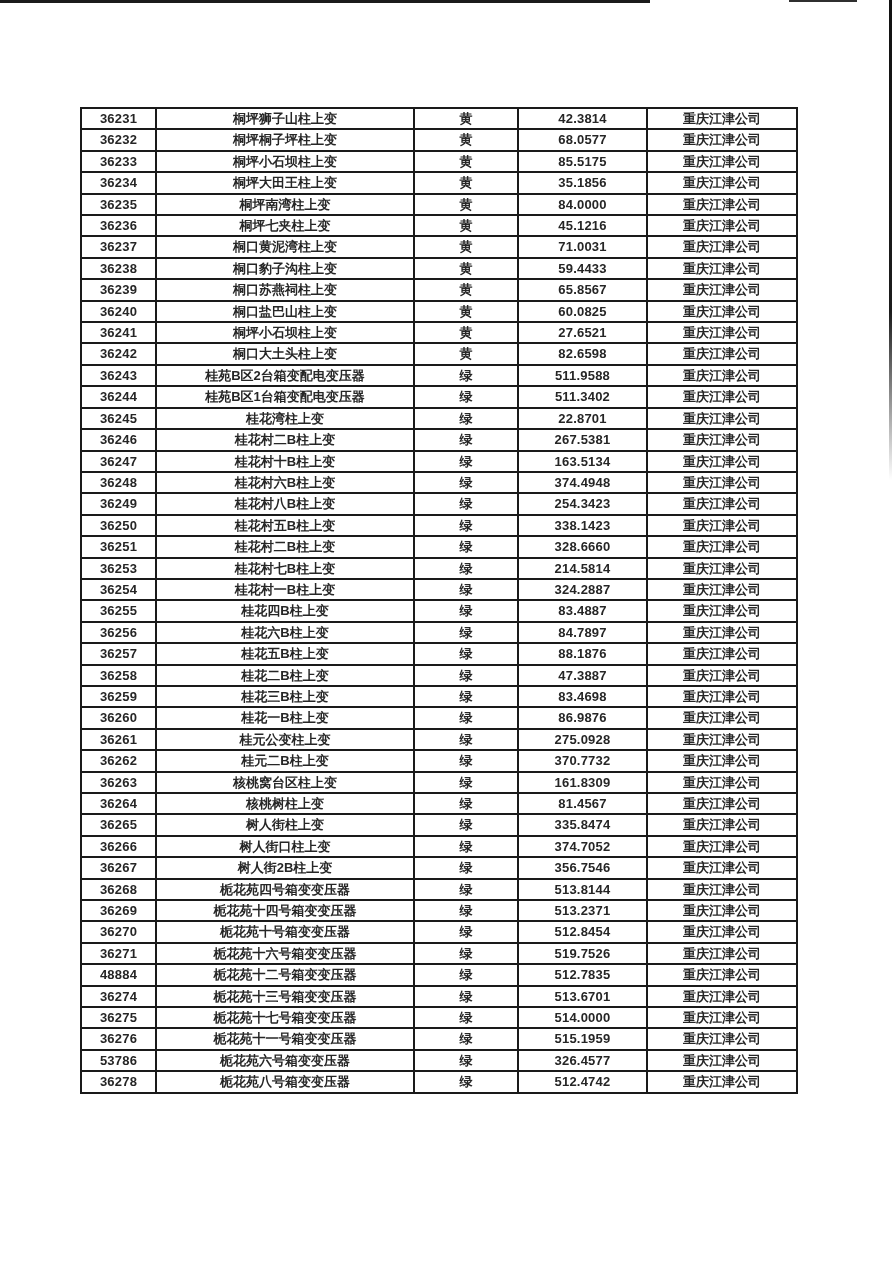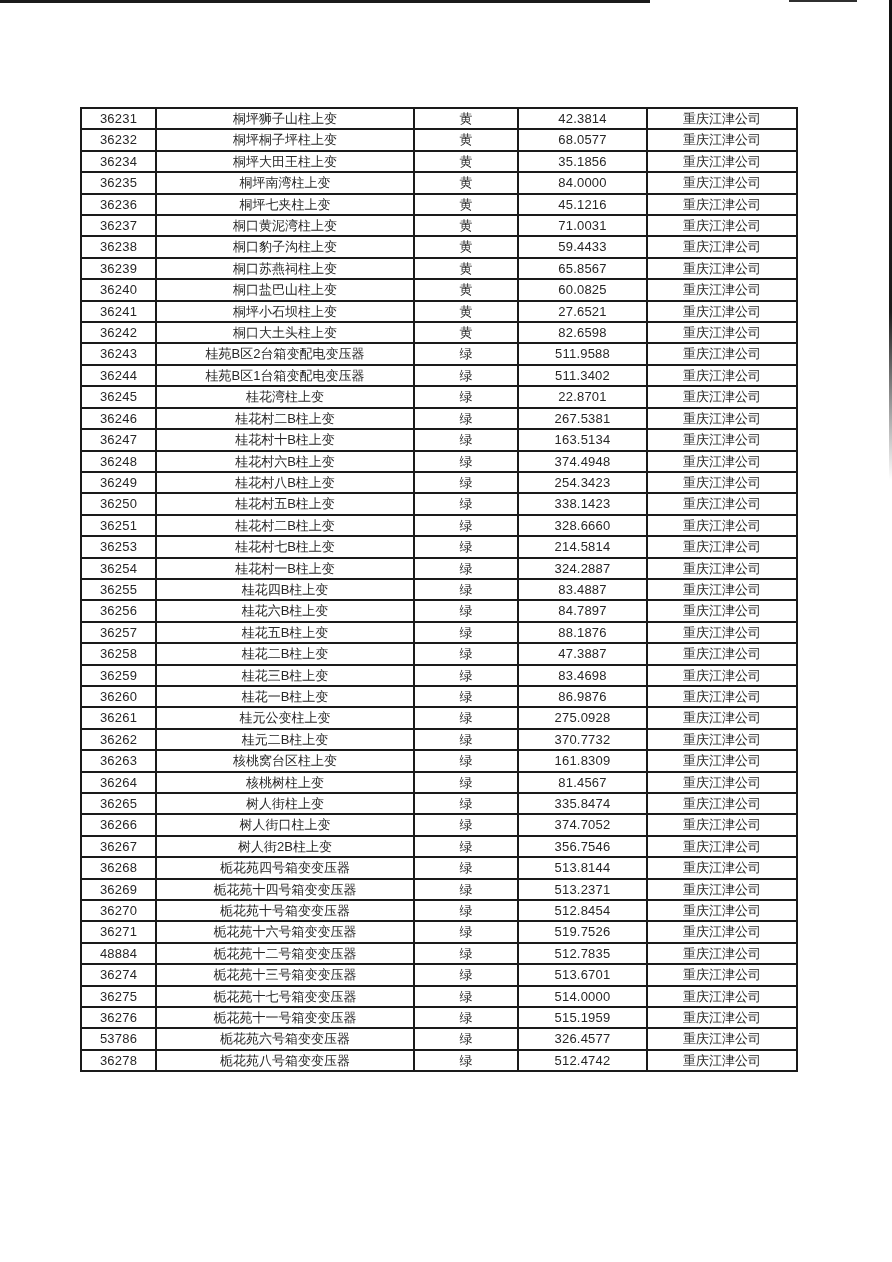--- a/index.html
+++ b/index.html
@@ -37,20 +37,21 @@
     right: 0; top: 0;
     width: 3px; height: 480px;
     background: linear-gradient(to bottom, #121212 0%, #1c1c1c 65%, rgba(30,30,30,0) 100%);
   }
   table.data-table {
     position: absolute;
     left: 80px;
     top: 107px;
     border-collapse: collapse;
     table-layout: fixed;
+    font-weight: bold;
   }
   table.data-table td {
     border: 2px solid #1a1a1a;
     text-align: center;
     vertical-align: middle;
     padding: 0;
     height: 19.4px;
     font-size: 13px;
     color: #262626;
     line-height: 19.4px;
@@ -91,20 +92,27 @@
     <td class="cell-company">重庆江津公司</td>
   </tr>
         <tr>
     <td class="cell-id">36232</td>
     <td class="cell-name">桐坪桐子坪柱上变</td>
     <td class="cell-color">黄</td>
     <td class="cell-value">68.0577</td>
     <td class="cell-company">重庆江津公司</td>
   </tr>
         <tr>
+    <td class="cell-id">36233</td>
+    <td class="cell-name">桐坪小石坝柱上变</td>
+    <td class="cell-color">黄</td>
+    <td class="cell-value">85.5175</td>
+    <td class="cell-company">重庆江津公司</td>
+  </tr>
+        <tr>
     <td class="cell-id">36234</td>
     <td class="cell-name">桐坪大田王柱上变</td>
     <td class="cell-color">黄</td>
     <td class="cell-value">35.1856</td>
     <td class="cell-company">重庆江津公司</td>
   </tr>
         <tr>
     <td class="cell-id">36235</td>
     <td class="cell-name">桐坪南湾柱上变</td>
     <td class="cell-color">黄</td>

